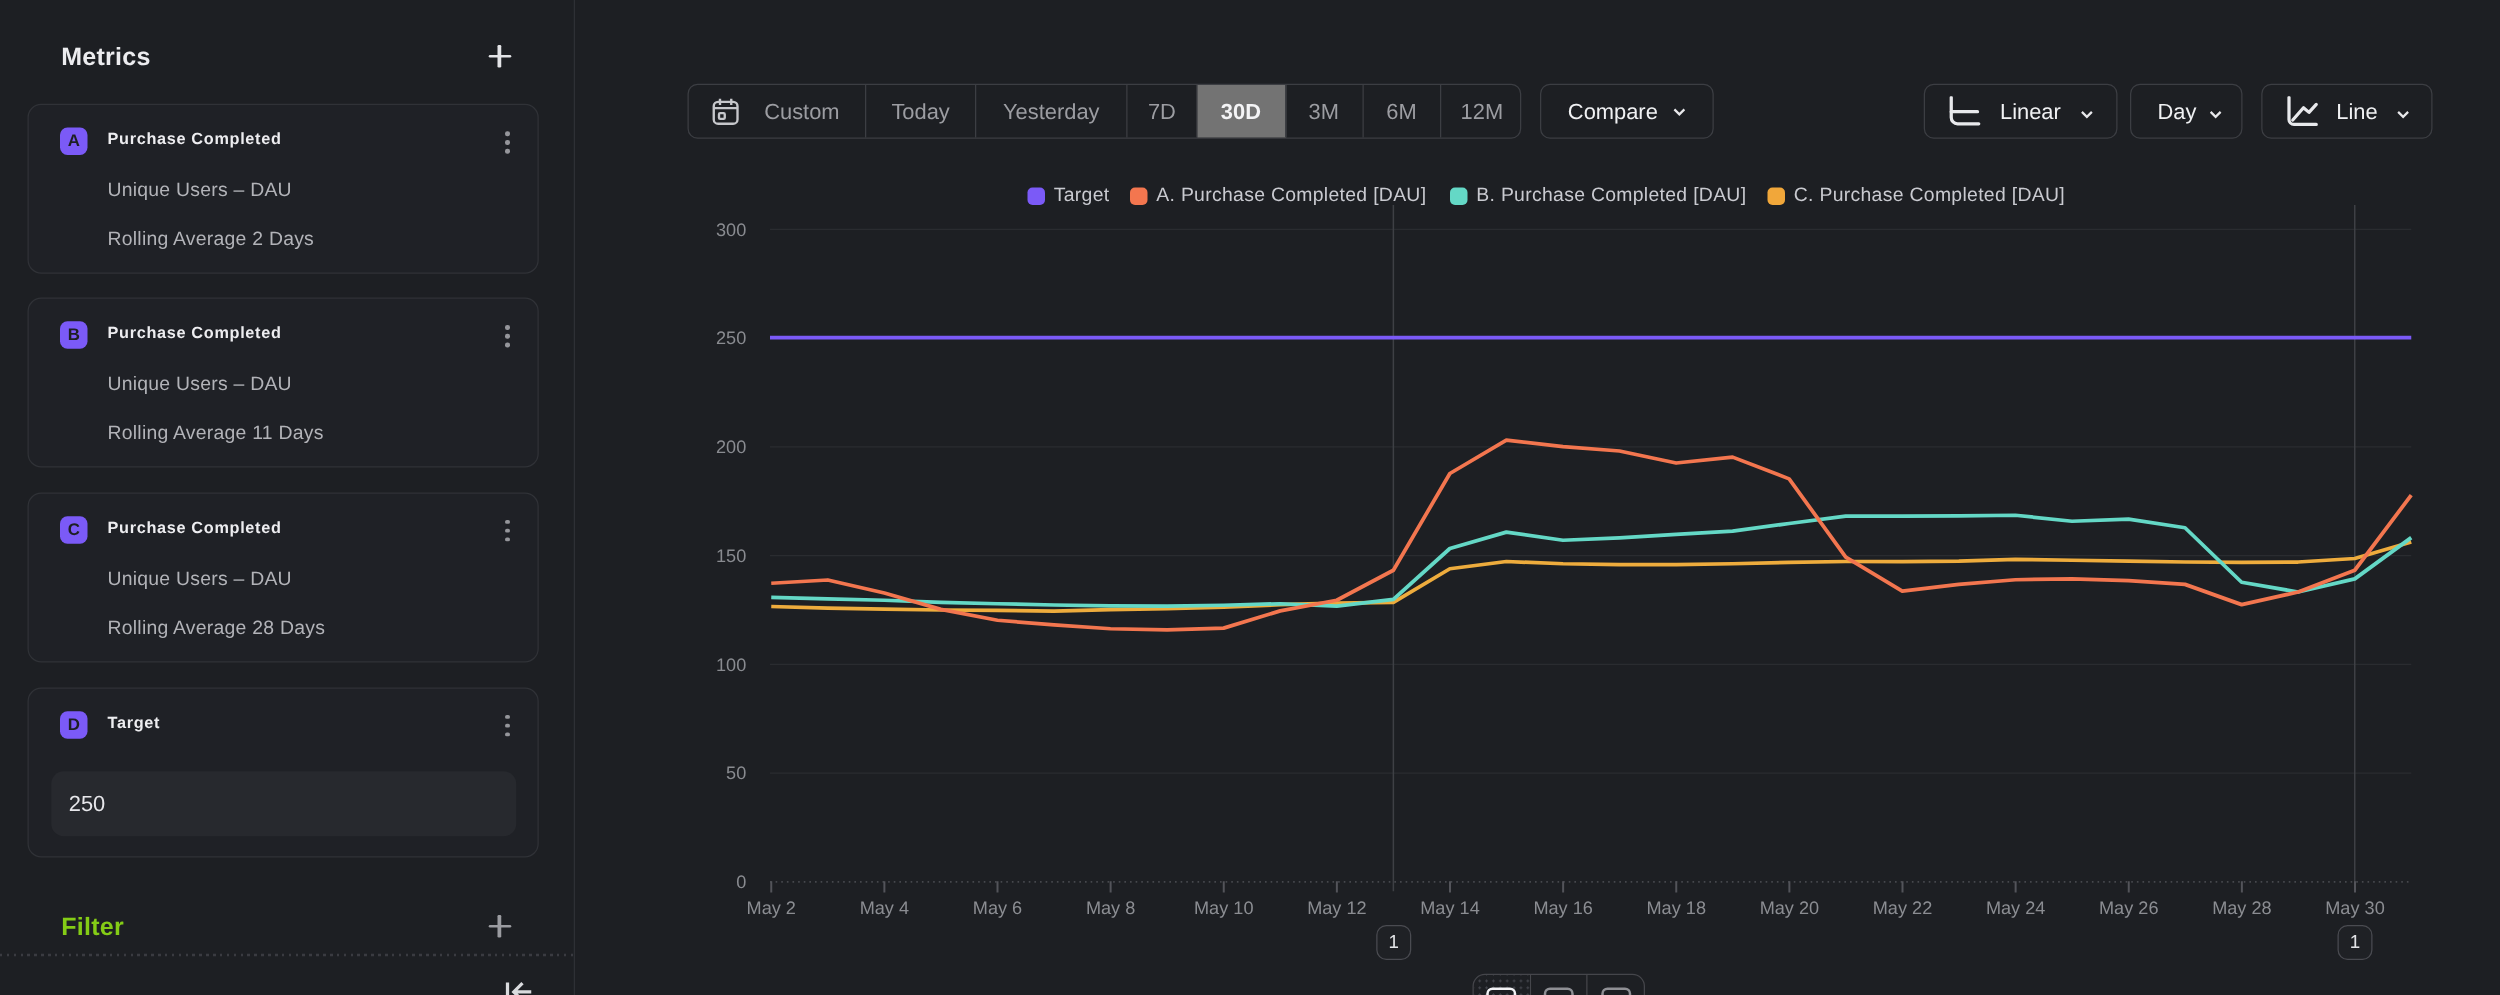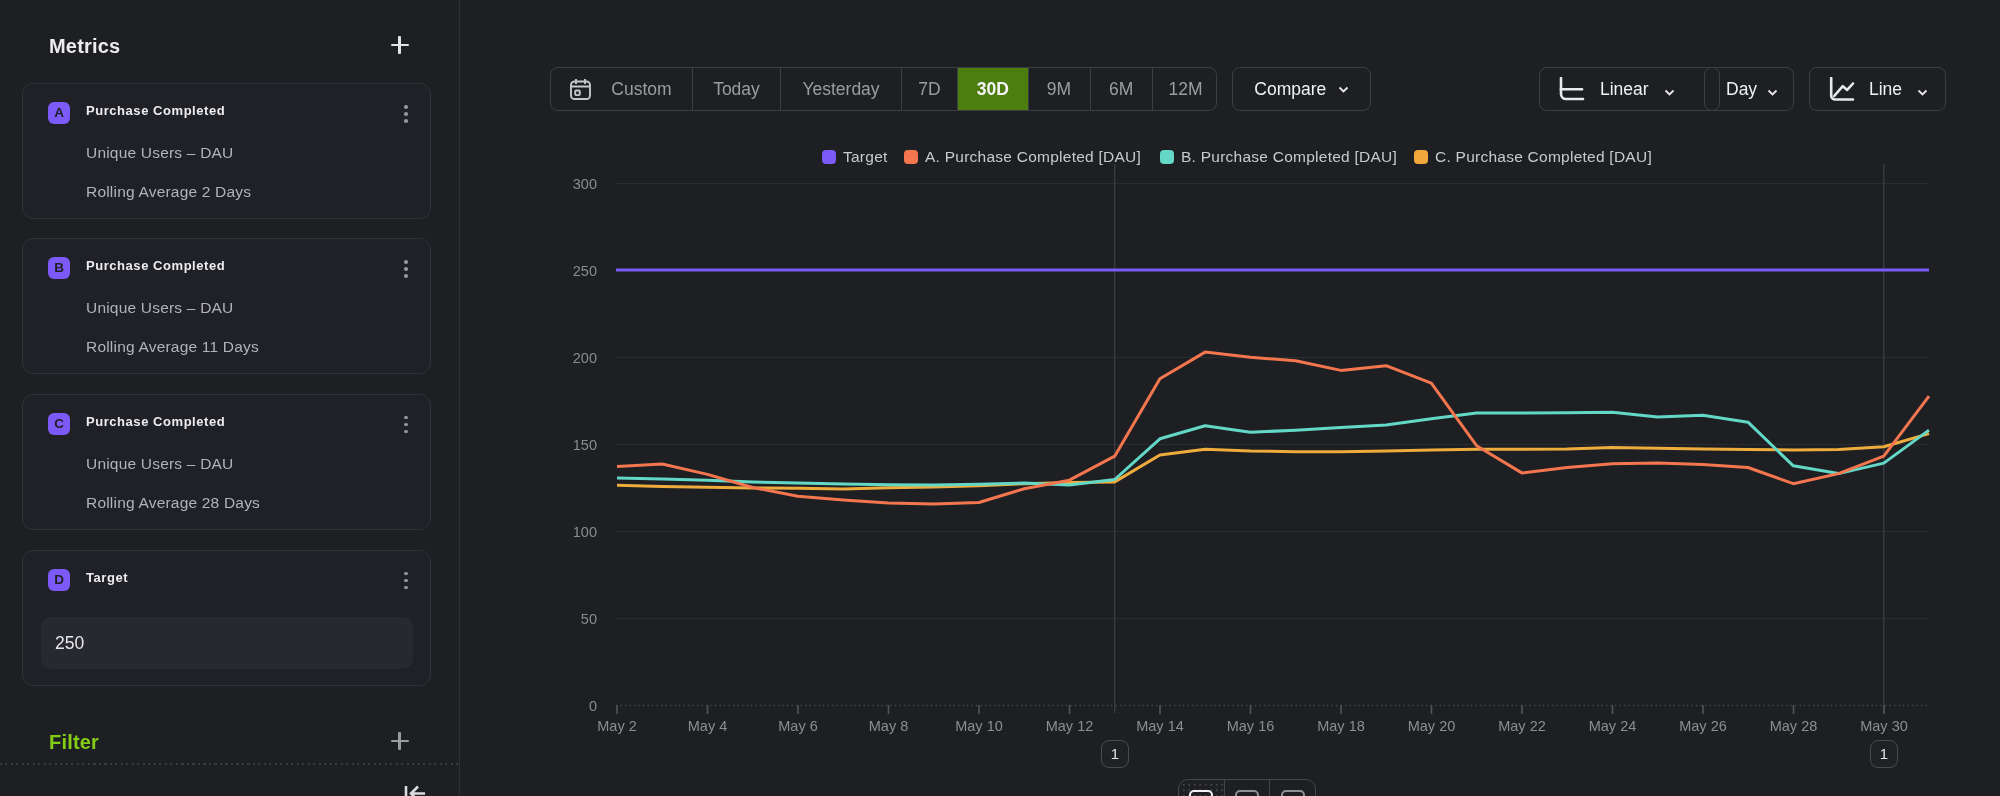--- a/index.html
+++ b/index.html
@@ -18,21 +18,21 @@
   .csub1 { position:absolute; left:63px; top:60px; font-size:15.5px; color:#b2b3b8; letter-spacing:0.2px; }
   .csub2 { position:absolute; left:63px; top:99px; font-size:15.5px; color:#b2b3b8; letter-spacing:0.2px; }
   .kebab { position:absolute; left:381px; top:21px; width:4px; height:20px; color:#95969b; }
   .kebab i { position:absolute; left:0; width:3.6px; height:3.6px; border-radius:50%; background:currentColor; }
   .kebab i:nth-child(1){top:0;} .kebab i:nth-child(2){top:7px;} .kebab i:nth-child(3){top:14px;}
   #tinput { position:absolute; left:18px; top:66px; width:372px; height:52px; background:#27292e; border-radius:10px; color:#e7e7eb; font-size:17.5px; line-height:52px; padding-left:14px; }
   
   .btn { position:absolute; top:67px; height:44px; border:1px solid #3c3e43; border-radius:8px; }
   .seg { position:absolute; top:0; height:42px; color:#9c9da2; font-size:17.5px; line-height:42px; text-align:center; border-right:1px solid #3c3e43; }
   .seg.last { border-right:none; }
-  .seg.active { background:#4d7c0f; color:#f4f4f6; font-weight:bold; }
+  .seg.active { background:#737373; color:#f4f4f6; font-weight:bold; }
   .blabel { font-size:17.5px; font-weight:normal; color:#f0f1f3; line-height:42px; }
   .chev { display:inline-block; width:11px; height:11px; position:relative; top:0px; }
   
   .sw { width:14px; height:14px; border-radius:4px; display:inline-block; }
   .legitem { position:absolute; top:150px; height:14px; }
   .legtxt { position:absolute; left:21px; top:-1px; font-size:15.5px; color:#c9cad0; letter-spacing:0.25px; line-height:16px; white-space:nowrap; }
   
   .ann { position:absolute; width:28px; height:28px; border:1px solid #4a4b51; border-radius:8px; background:#1f2125; color:#e2e3e6; font-size:15px; text-align:center; line-height:26px; }
   
   #switch { position:absolute; left:1178px; top:779px; width:138px; height:40px; border:1px solid #45464b; border-radius:10px; display:flex; }
@@ -111,33 +111,33 @@
       <rect x="2" y="3.5" width="19" height="17.5" rx="3.5"></rect>
       <path d="M7 1 v5 M16 1 v5 M2 8.5 h19"></path>
       <rect x="6.2" y="12.5" width="4.6" height="4.6" rx="1"></rect>
     </svg>
     <span style="padding-left:40px;">Custom</span>
   </div>
   <div class="seg" style="left:142px; width:88px;">Today</div>
   <div class="seg" style="left:230px; width:121px;">Yesterday</div>
   <div class="seg" style="left:351px; width:56px;">7D</div>
   <div class="seg active" style="left:407px; width:70.5px;">30D</div>
-  <div class="seg" style="left:477.5px; width:62px;">9M</div>
+  <div class="seg" style="left:477.5px; width:62px;">3M</div>
   <div class="seg" style="left:539.5px; width:62.5px;">6M</div>
   <div class="seg last" style="left:602px; width:65px;">12M</div>
 </div>
 
 <div class="btn" style="left:1232px; width:139px; text-align:center;">
   <span class="blabel">Compare</span>
   <svg class="chev" style="margin-left:7px;" viewBox="0 0 11 11" fill="none" stroke="#e8e8eb" stroke-width="1.8">
       <path d="M1.5 3.5 L5.5 7.5 L9.5 3.5"></path>
     </svg>
 </div>
 
-<div class="btn" style="left:1539px; width:181px;">
+<div class="btn" style="left:1539px; width:155px;">
   <svg class="abs" style="left:18px; top:9px;" width="27" height="26" viewBox="0 0 27 26" fill="none" stroke="#e8e9ec" stroke-width="2.6" stroke-linecap="round">
     <path d="M3 1 V17 a5 5 0 0 0 5 5 H25"></path>
     <path d="M3 12.3 H24"></path>
   </svg>
   <span class="blabel" style="position:absolute; left:60px;">Linear</span>
   <svg class="chev abs" style="left:124px; top:16px;" viewBox="0 0 11 11" fill="none" stroke="#e8e8eb" stroke-width="1.8">
       <path d="M1.5 3.5 L5.5 7.5 L9.5 3.5"></path>
     </svg>
 </div>
 

